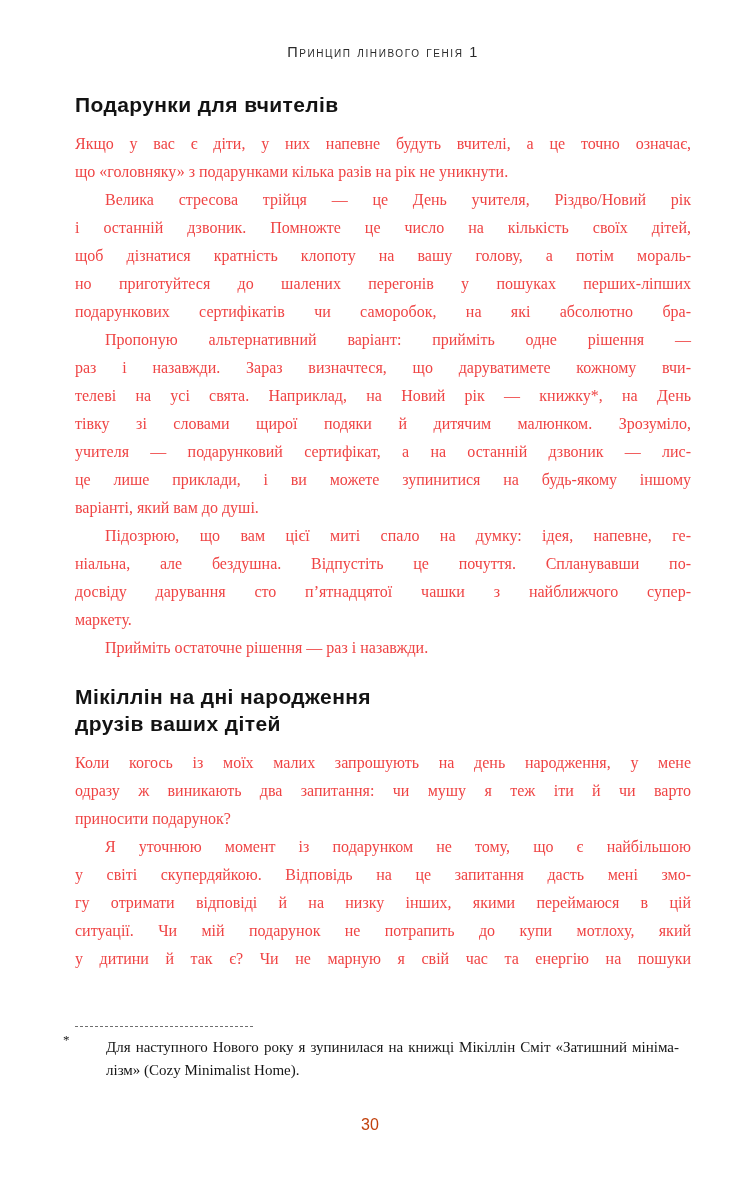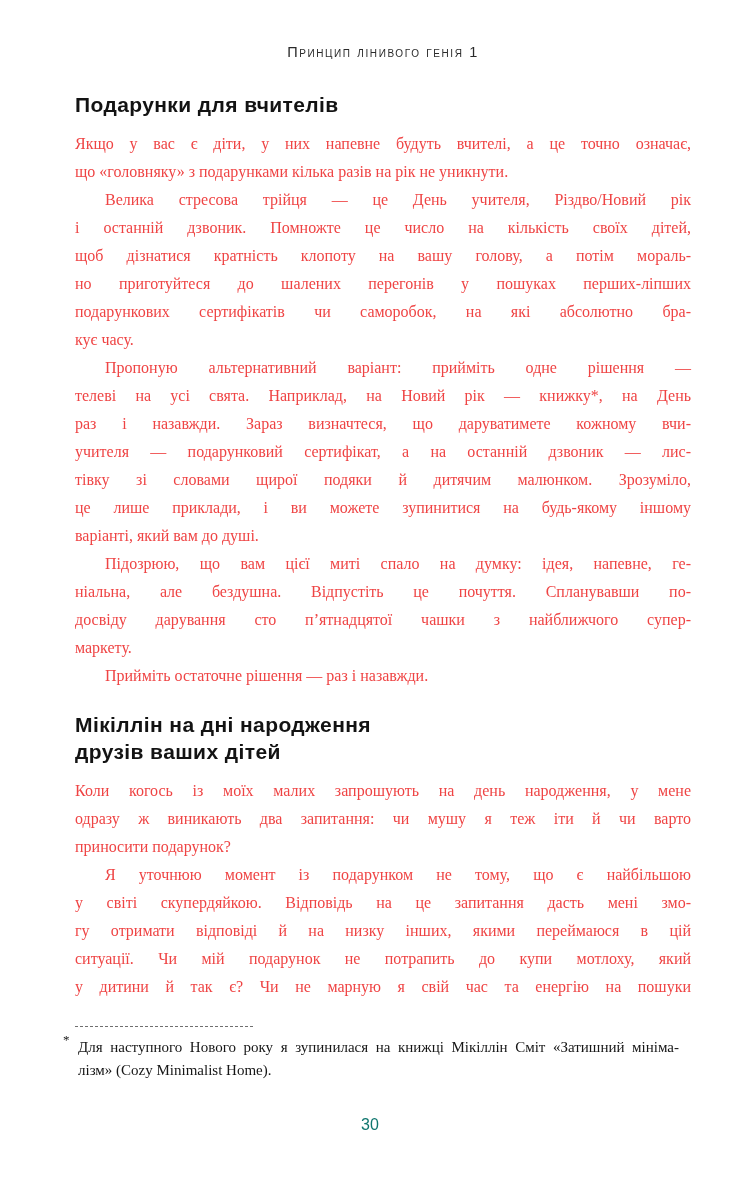--- a/index.html
+++ b/index.html
@@ -63,31 +63,32 @@
     left:0;top:-4px;
     font-family:"Liberation Serif","DejaVu Serif",serif;
     font-size:13px;
     color:#161616;
   }
   .fn-text{
     font-family:"Liberation Serif","DejaVu Serif",serif;
     font-size:15px;
     line-height:23px;
     color:#161616;
+    margin-left:28px;
   }
   .fn-line{text-align:justify;text-align-last:justify;}
   .fn-line.last{text-align-last:left;}
   .page-number{
     position:absolute;
     left:0;right:0;
     top:1116px;
     text-align:center;
     font-family:"Liberation Sans","DejaVu Sans",sans-serif;
     font-size:16px;
-    color:#0f766e;
+    color:#c2410c;
   }
 </style>
 </head>
 <body>
 
 <div class="page">
   <div class="running-head">Принцип лінивого генія 1</div>
 
   <div class="content" id="content">
       <div class="section-heading">
@@ -96,28 +97,27 @@
       <div class="para">
         <div class="line">Якщо у вас є діти, у них напевне будуть вчителі, а це точно означає,</div>
         <div class="line last">що «головняку» з подарунками кілька разів на рік не уникнути.</div>
       </div>
       <div class="para">
         <div class="line indent">Велика стресова трійця — це День учителя, Різдво/Новий рік</div>
         <div class="line">і останній дзвоник. Помножте це число на кількість своїх дітей,</div>
         <div class="line">щоб дізнатися кратність клопоту на вашу голову, а потім мораль-</div>
         <div class="line">но приготуйтеся до шалених перегонів у пошуках перших-ліпших</div>
         <div class="line">подарункових сертифікатів чи саморобок, на які абсолютно бра-</div>
-        <div class="line last">кує часу.</div>
       </div>
       <div class="para">
         <div class="line indent">Пропоную альтернативний варіант: прийміть одне рішення —</div>
+        <div class="line">раз і назавжди. Зараз визначтеся, що даруватимете кожному вчи-</div>
         <div class="line">телеві на усі свята. Наприклад, на Новий рік — книжку*, на День</div>
-        <div class="line">раз і назавжди. Зараз визначтеся, що даруватимете кожному вчи-</div>
+        <div class="line">тівку зі словами щирої подяки й дитячим малюнком. Зрозуміло,</div>
         <div class="line">учителя — подарунковий сертифікат, а на останній дзвоник — лис-</div>
-        <div class="line">тівку зі словами щирої подяки й дитячим малюнком. Зрозуміло,</div>
         <div class="line">це лише приклади, і ви можете зупинитися на будь-якому іншому</div>
         <div class="line last">варіанті, який вам до душі.</div>
       </div>
       <div class="para">
         <div class="line indent">Підозрюю, що вам цієї миті спало на думку: ідея, напевне, ге-</div>
         <div class="line">ніальна, але бездушна. Відпустіть це почуття. Спланувавши по-</div>
         <div class="line">досвіду дарування сто п’ятнадцятої чашки з найближчого супер-</div>
         <div class="line last">маркету.</div>
       </div>
       <div class="para">

